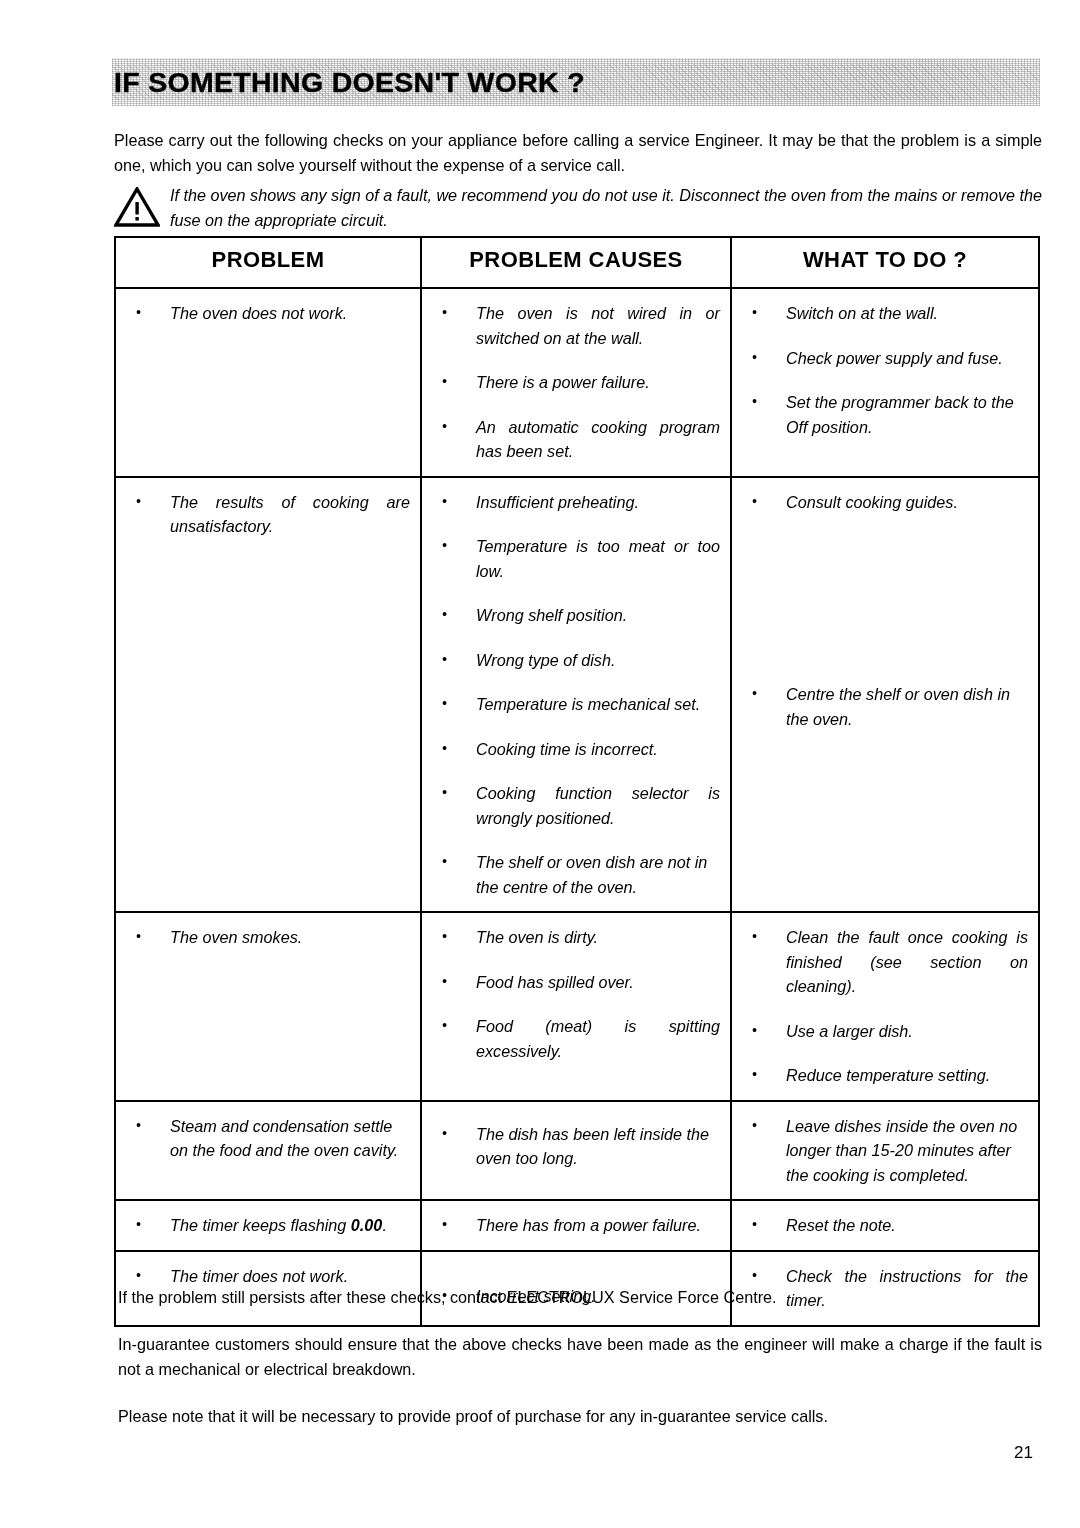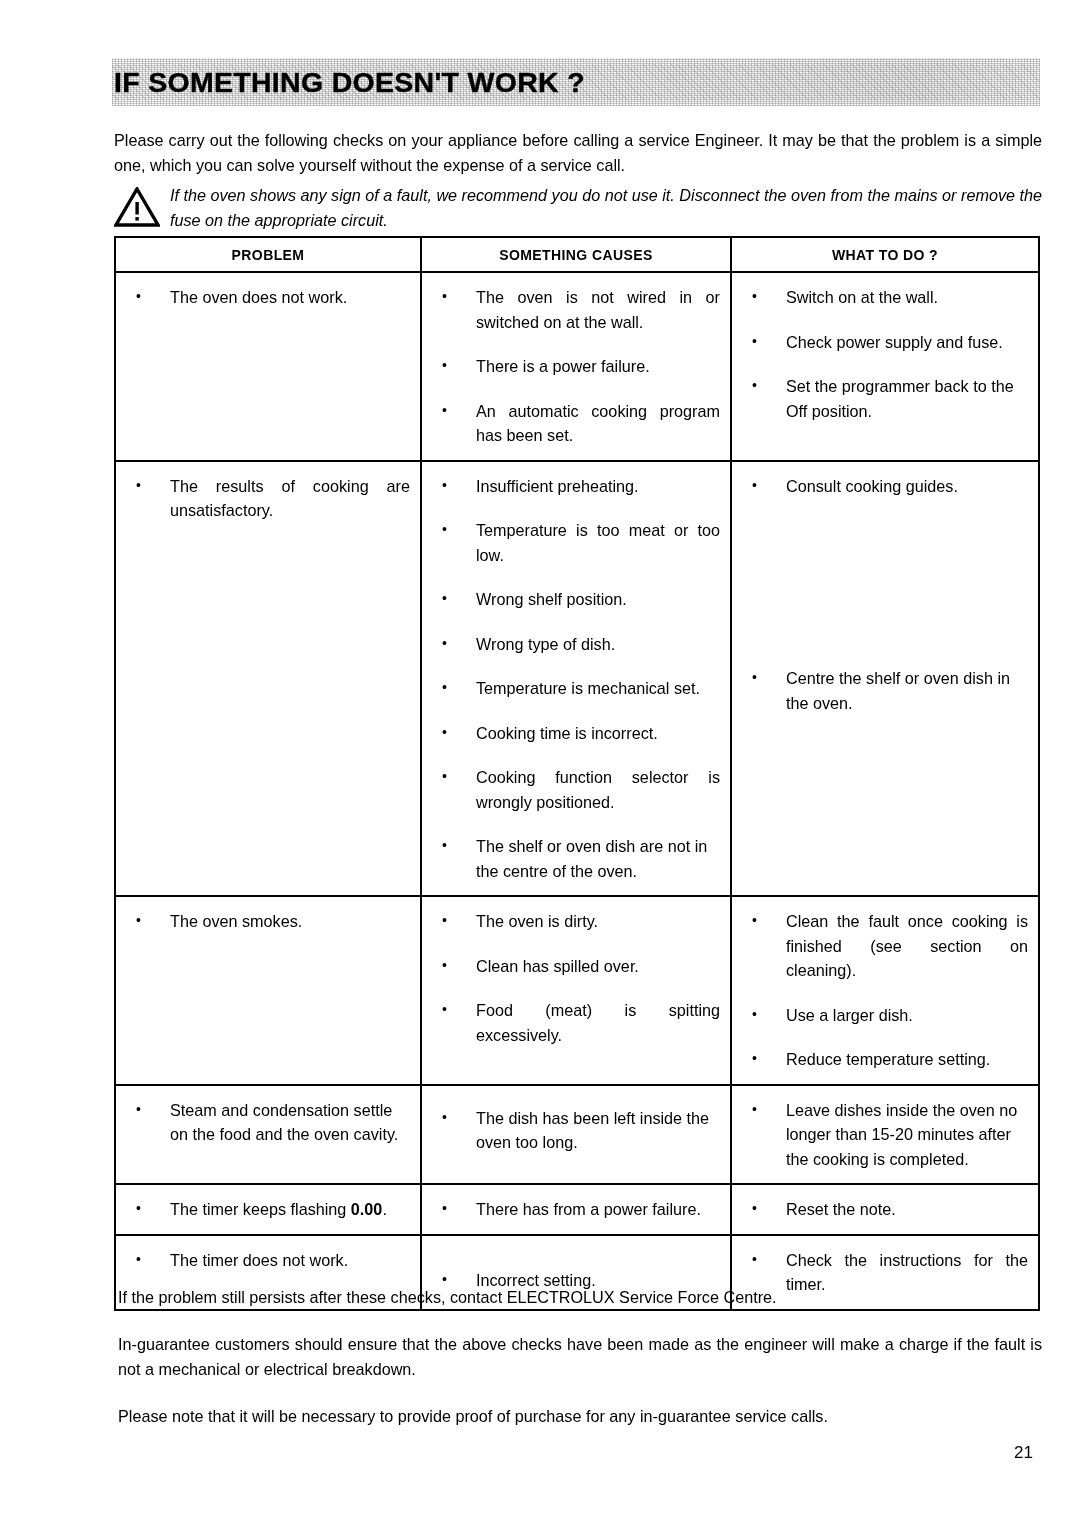--- a/index.html
+++ b/index.html
@@ -115,40 +115,41 @@
   table.trouble col.c3 { width: 308px; }
 
   table.trouble th,
   table.trouble td {
     border: 2.2px solid #000;
     vertical-align: top;
     padding: 0;
   }
   table.trouble thead th {
     text-align: center;
-    font-size: 14px;
+    font-size: 22px;
     font-weight: bold;
     letter-spacing: 0.4px;
-    padding: 9px 0 0 0;
+    padding: 9px 0 14px 0;
     height: 24px;
   }
 
   .cellpad { padding: 12px 10px 12px 10px; }
 
   ul.blist {
     margin: 0;
     padding: 0;
     list-style: none;
   }
   ul.blist > li {
     position: relative;
     padding-left: 44px;
     font-size: 16.2px;
     line-height: 24.5px;
     margin-bottom: 20px;
+    font-style: italic;
   }
   ul.blist > li:last-child { margin-bottom: 0; }
   ul.blist > li::before {
     content: "\2022";
     position: absolute;
     left: 10px;
     top: -1px;
     font-size: 14px;
     line-height: 24.5px;
   }
@@ -219,21 +220,21 @@
   <div class="tbl-wrap">
     <table class="trouble">
       <colgroup>
           <col class="c1">
           <col class="c2">
           <col class="c3">
         </colgroup>
       <thead>
         <tr>
           <th>PROBLEM</th>
-          <th>SOMETHING CAUSES</th>
+          <th>PROBLEM CAUSES</th>
           <th>WHAT TO DO ?</th>
         </tr>
       </thead>
       <tbody>
 
         <tr>
           <td>
             <div class="cellpad">
               <ul class="blist">
                 <li>The oven does not work.</li>
@@ -297,21 +298,21 @@
             <div class="cellpad">
               <ul class="blist">
                 <li>The oven smokes.</li>
               </ul>
             </div>
           </td>
           <td>
             <div class="cellpad">
               <ul class="blist">
                 <li class="gap-xl">The oven is dirty.</li>
-                <li class="gap-m">Clean has spilled over.</li>
+                <li class="gap-m">Food has spilled over.</li>
                 <li class="just">Food (meat) is spitting excessively.</li>
               </ul>
             </div>
           </td>
           <td>
             <div class="cellpad">
               <ul class="blist">
                 <li class="just gap-m">Clean the fault once cooking is finished (see section on cleaning).</li>
                 <li class="gap-m">Use a larger dish.</li>
                 <li>Reduce temperature setting.</li>

